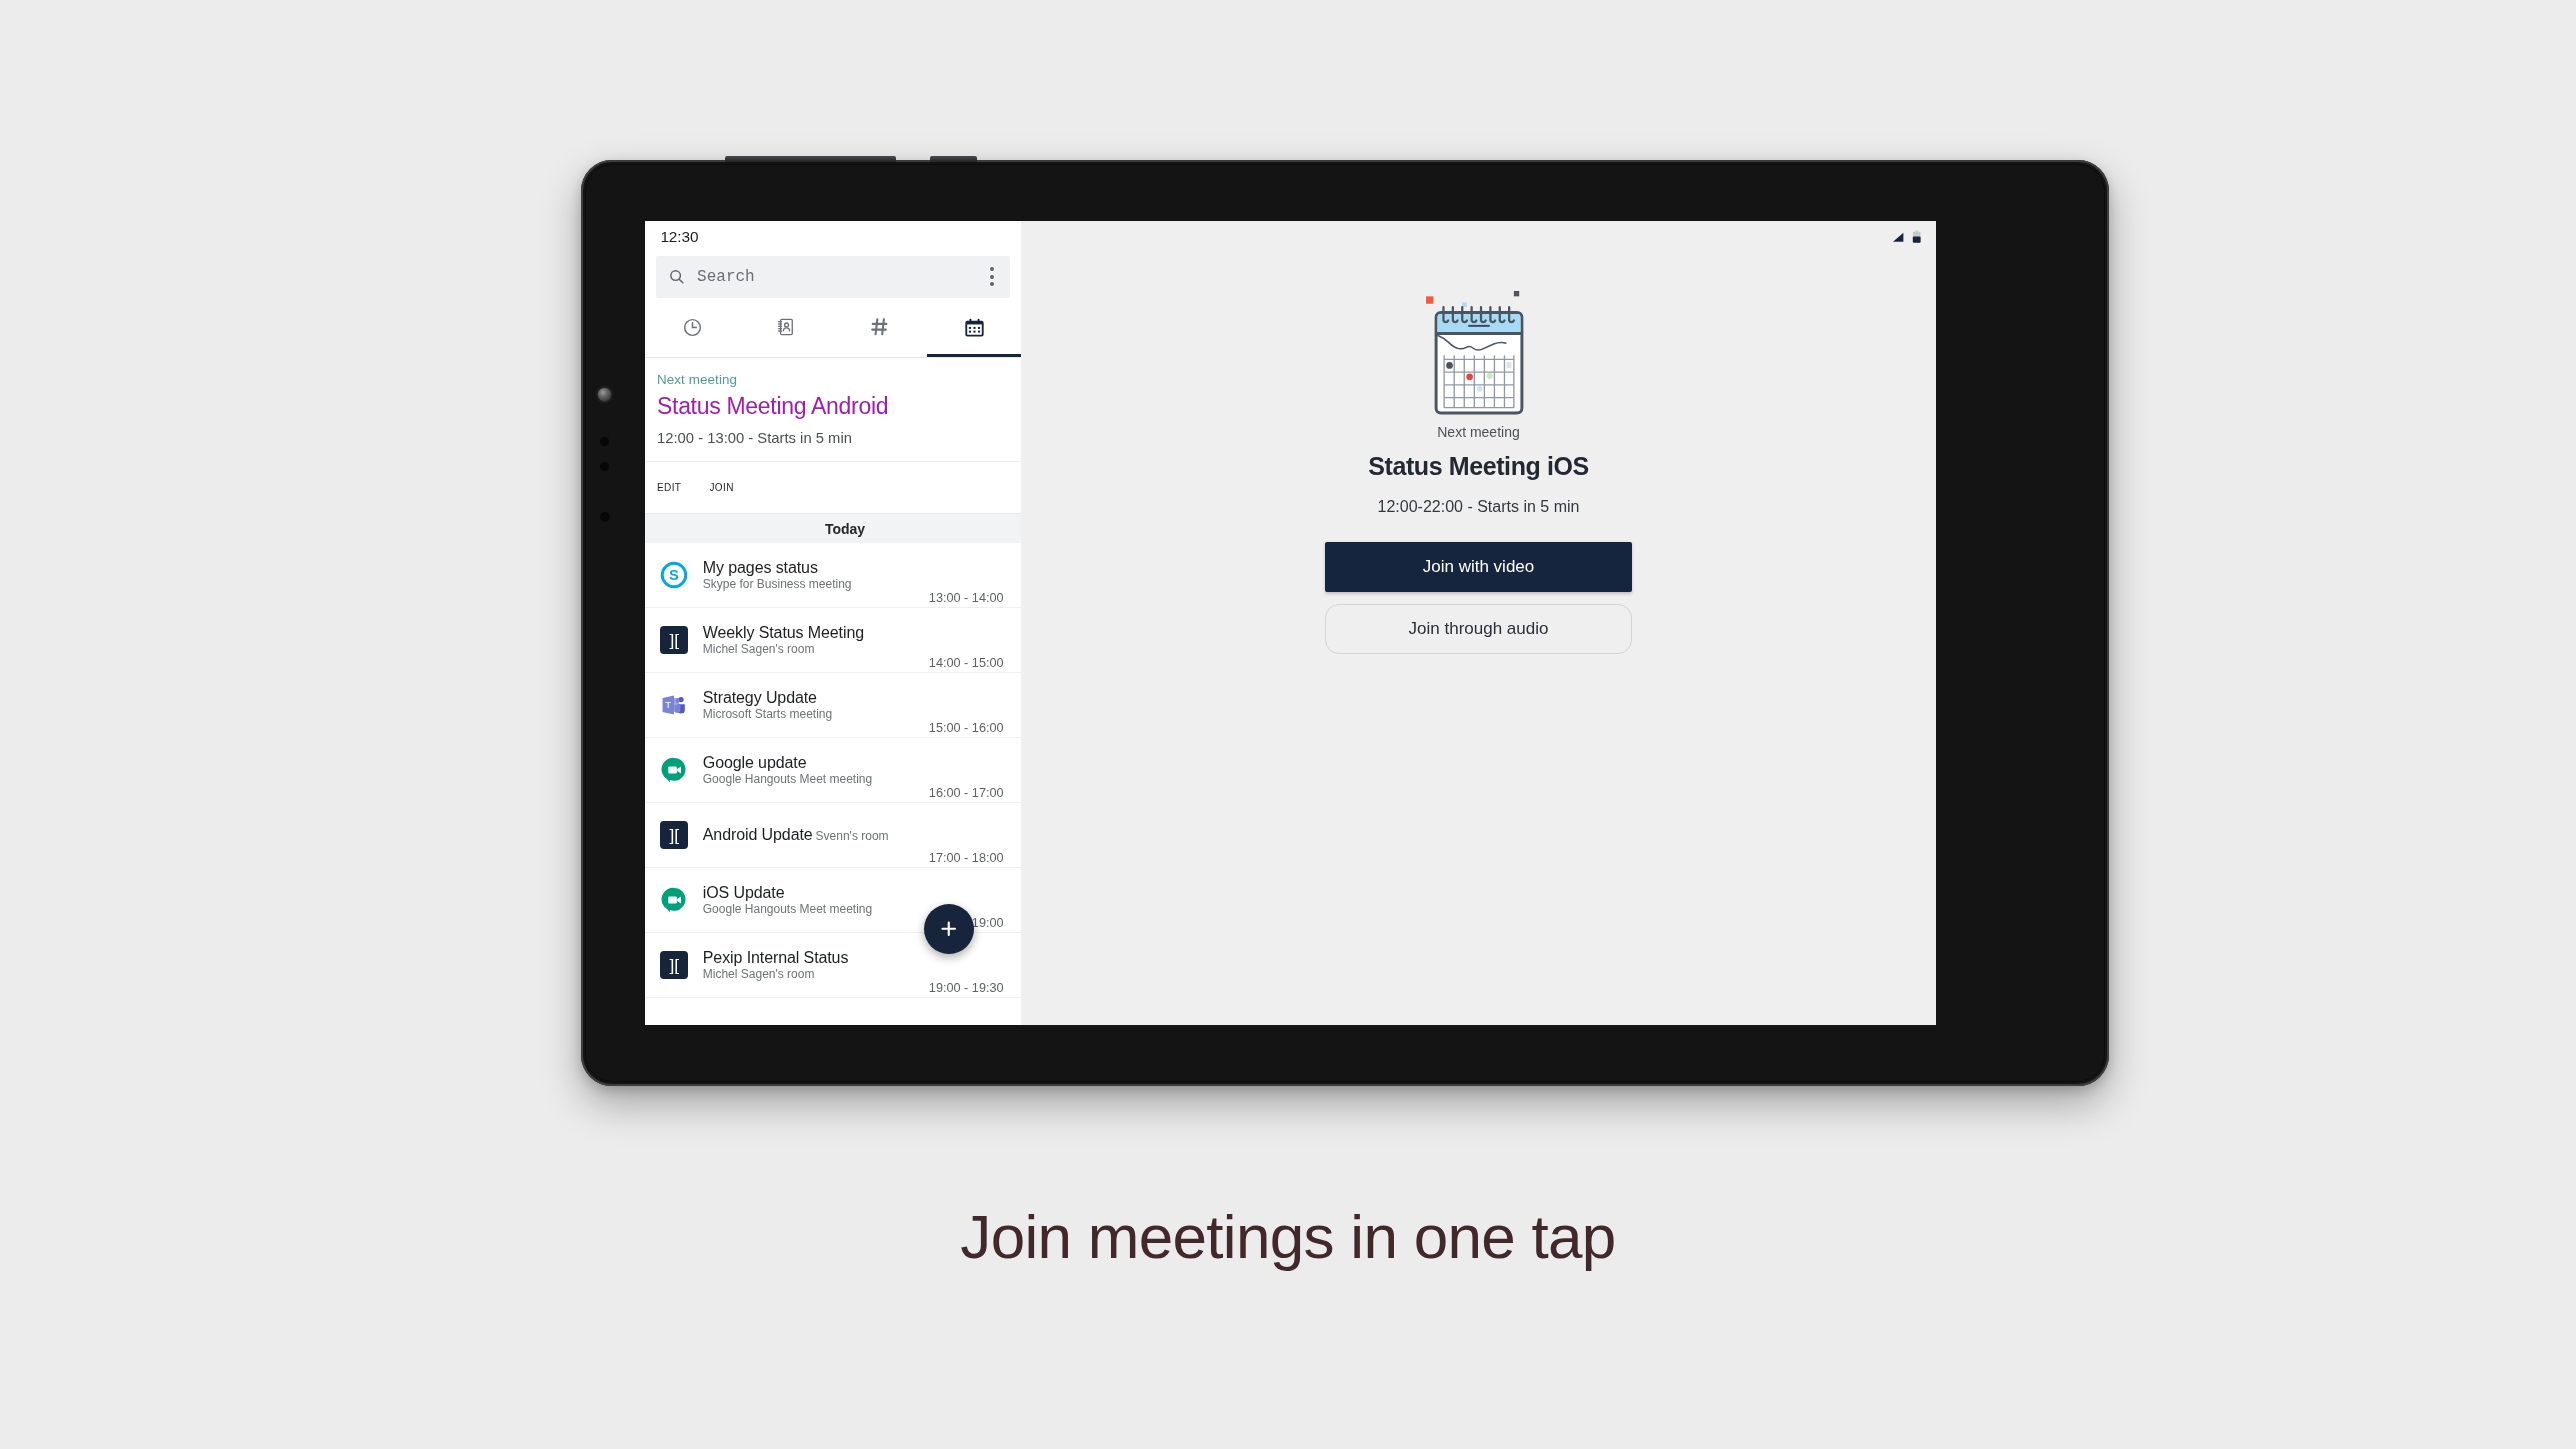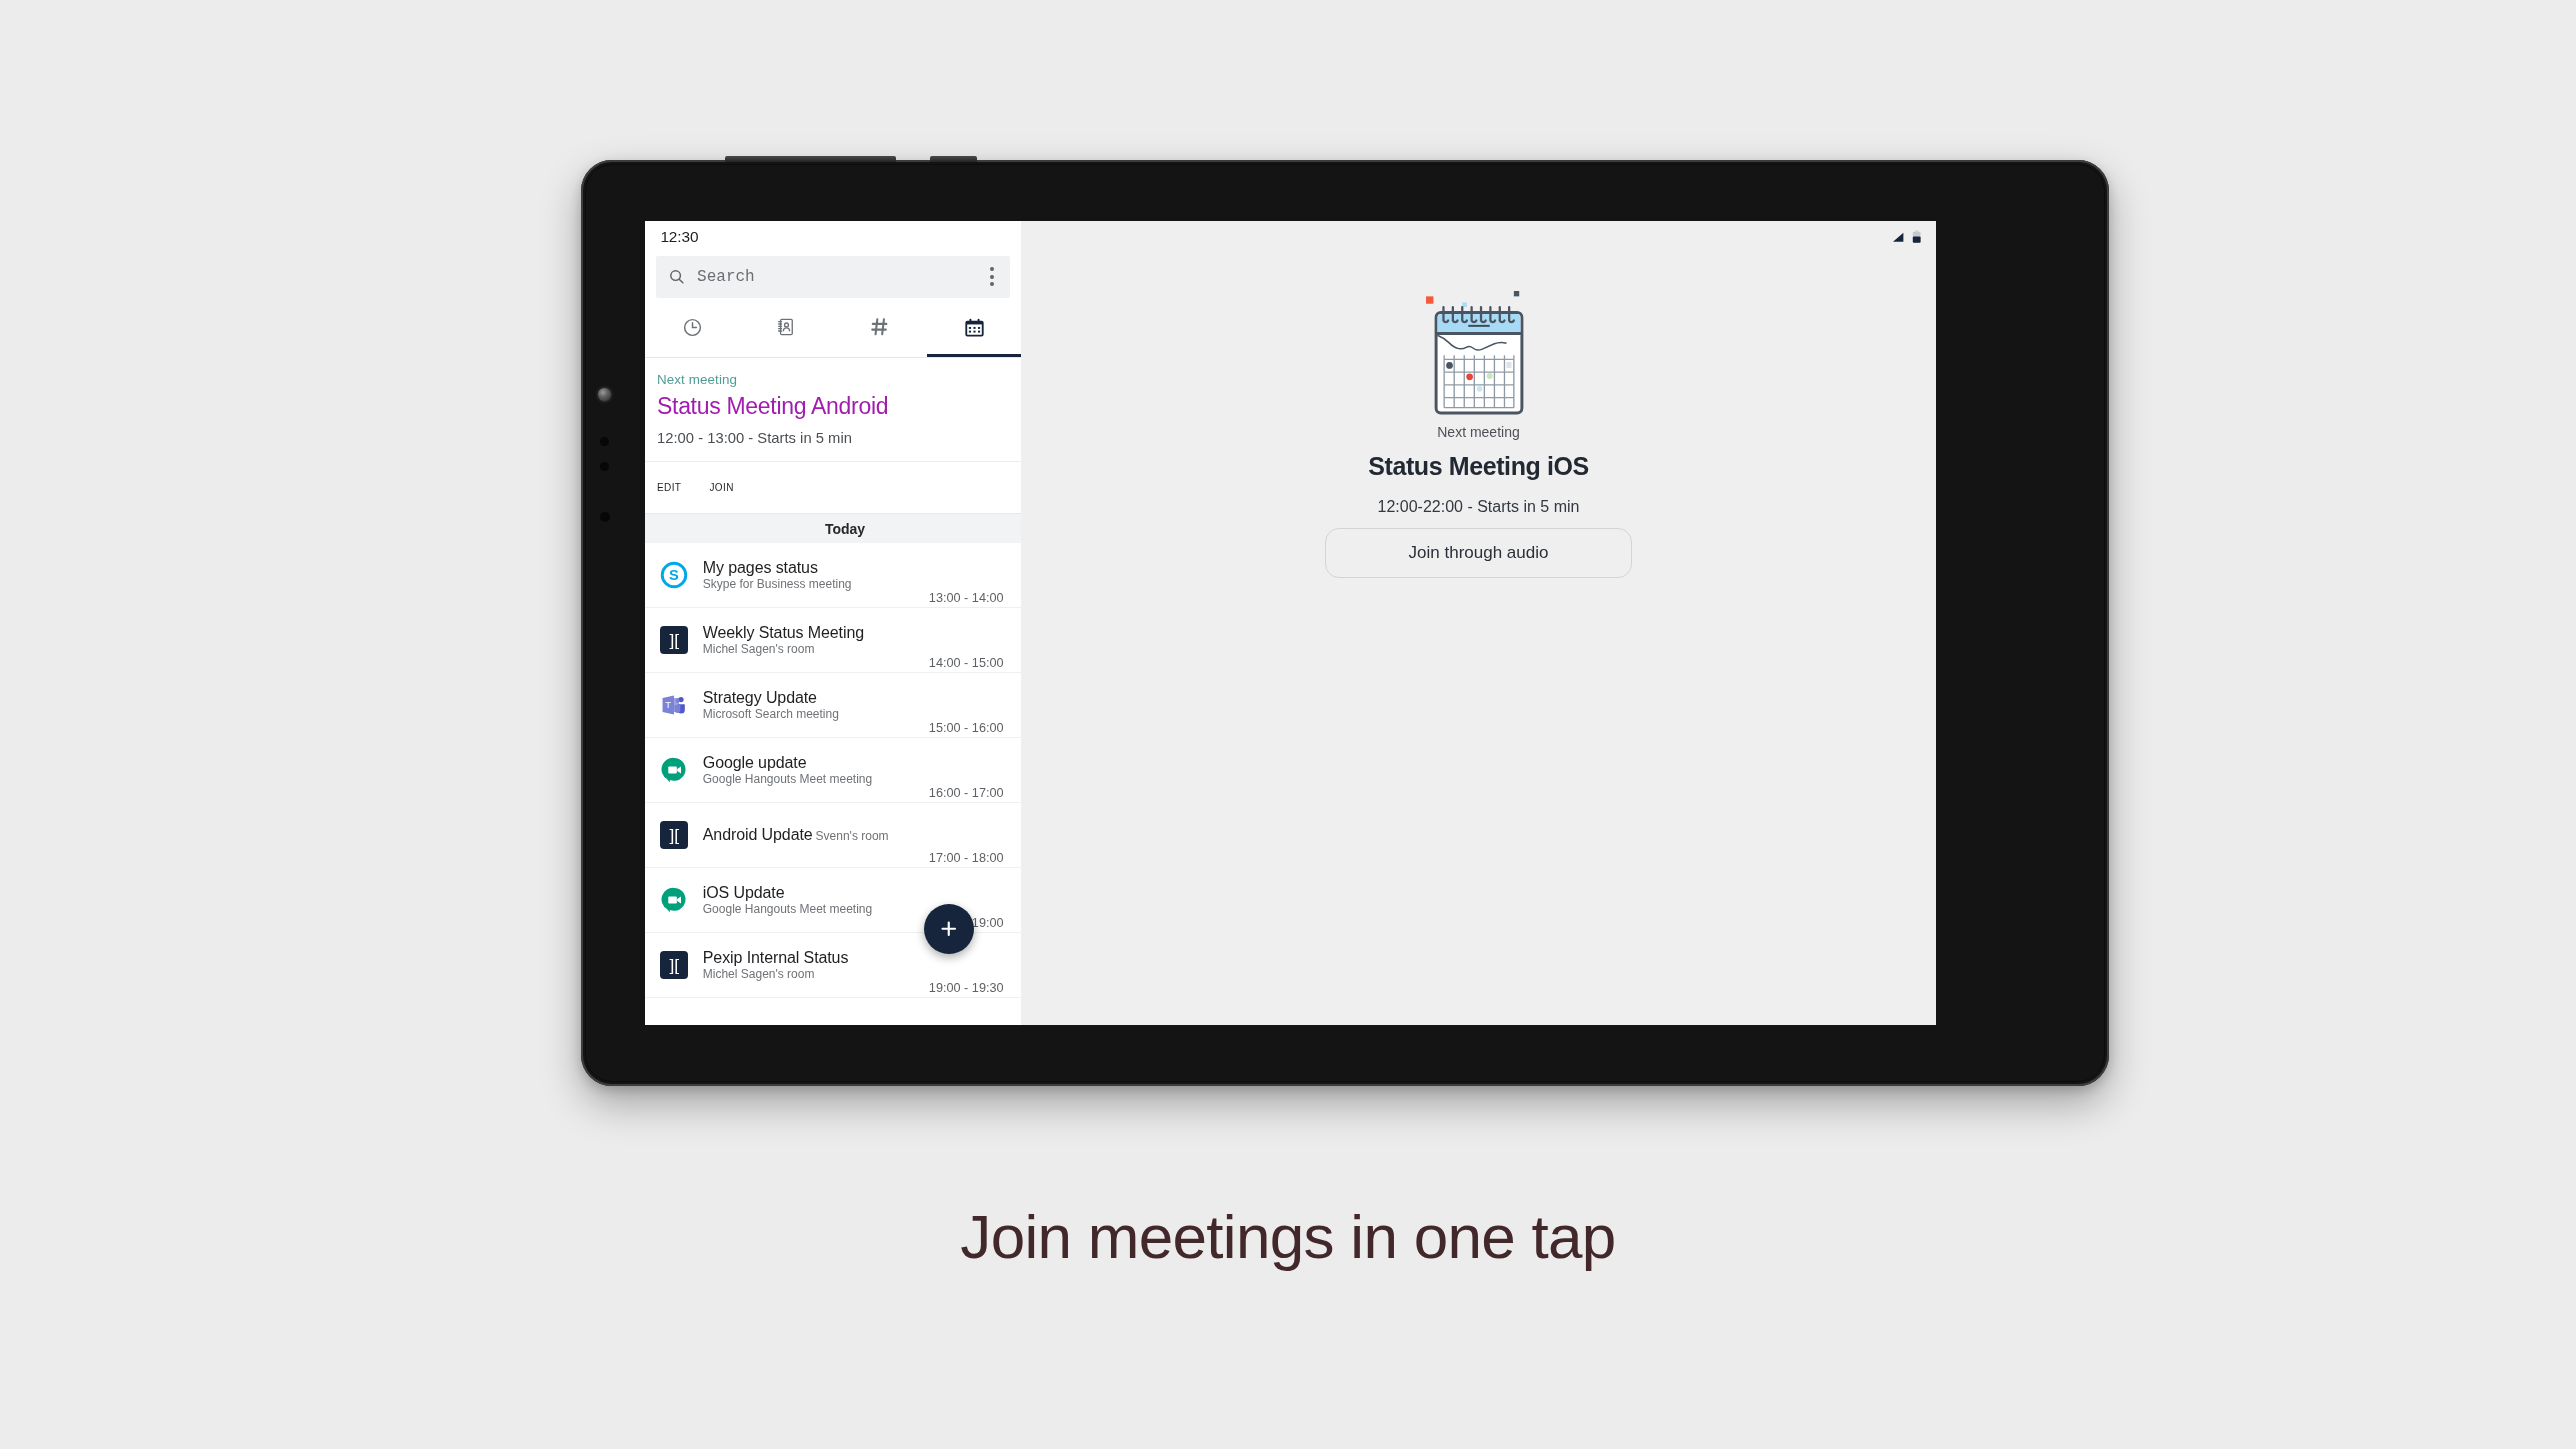--- a/index.html
+++ b/index.html
@@ -485,21 +485,21 @@
               <path d="M22 11 L22 33 L30 33 L30 11 Z" fill="#5059C9" opacity="0.55"></path>
               <text x="13" y="27" text-anchor="middle" font-family="Liberation Sans, sans-serif" font-size="15" fill="#ffffff">T</text>
               <circle cx="33" cy="13.5" r="4.2" fill="#5059C9"></circle>
               <circle cx="27.5" cy="15.5" r="3.2" fill="#7A83D6"></circle>
               <path d="M28 21 h11 v9 a5.5 5.5 0 0 1 -11 0 Z" fill="#5059C9"></path>
               <path d="M23 22 h9 v8 a4.5 4.5 0 0 1 -9 0 Z" fill="#7A83D6"></path>
             </svg>
           </span>
           <span class="meeting-text">
             <span class="meeting-title">Strategy Update</span>
-            <span class="meeting-sub">Microsoft Search meeting</span>
+            <span class="meeting-sub">Microsoft Starts meeting</span>
           </span>
           <span class="meeting-time">15:00 - 16:00</span>
         </div>
 
         <div class="meeting-row">
           <span class="meeting-icon-wrap">
             <svg viewBox="0 0 44 44" width="28" height="28">
               <path d="M22 3 A18 18 0 1 1 15.4 37.7 L15.4 41.5 L11 36.3 A18 18 0 0 1 22 3 Z" fill="#00A07B"></path>
               <rect x="13" y="16.5" width="13.5" height="11" rx="1.6" fill="#ffffff"></rect>
               <path d="M27 20.5 L33 16.5 L33 27.5 L27 23.5 Z" fill="#ffffff"></path>
@@ -626,20 +626,21 @@
           <circle cx="126" cy="127" r="4.5" fill="#CBE5C0"></circle>
           <circle cx="111" cy="146" r="4.2" fill="#C9E4F3"></circle>
           <rect x="151" y="106" width="7.5" height="9" fill="#DFE3E6"></rect>
         </svg>
       </div>
 
       <div id="detail-eyebrow">Next meeting</div>
       <div id="detail-title">Status Meeting iOS</div>
       <div id="detail-time">12:00-22:00 - Starts in 5 min</div>
 
+      <button id="join-video-button">Join with video</button>
       <button id="join-audio-button">Join through audio</button>
 
     </div>
 
   </div>
 </div>
 
 <div id="page-caption">Join meetings in one tap</div>
 
 

